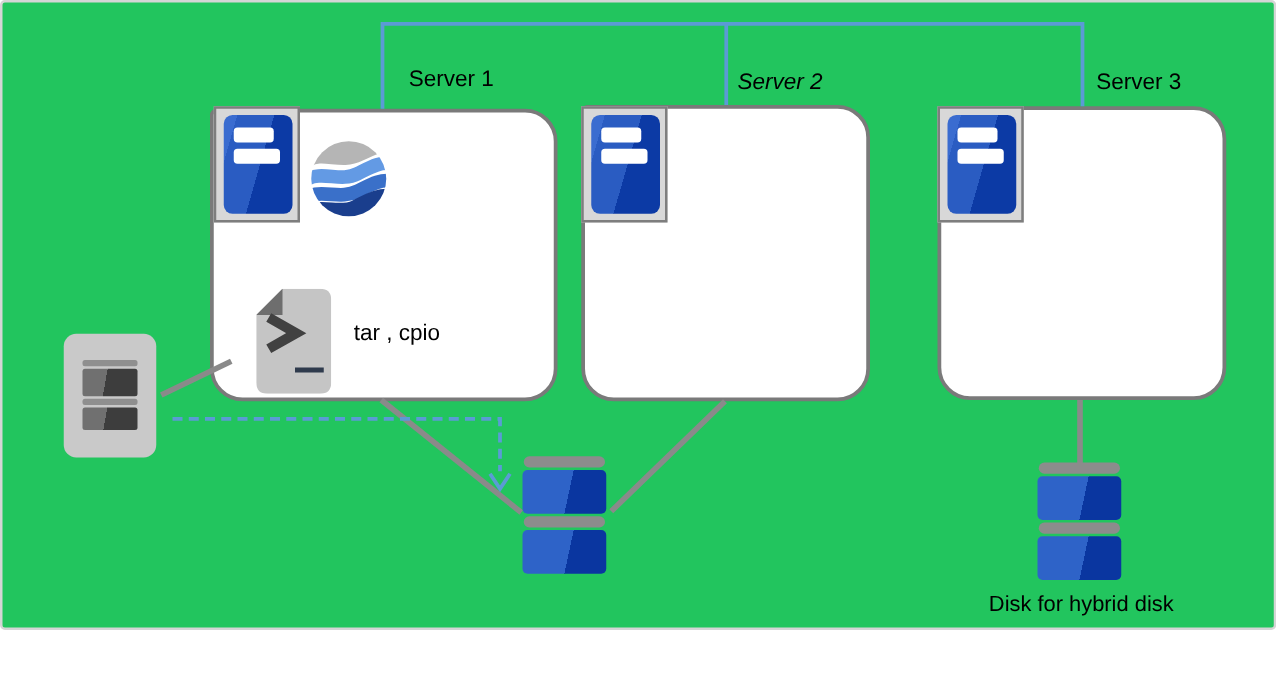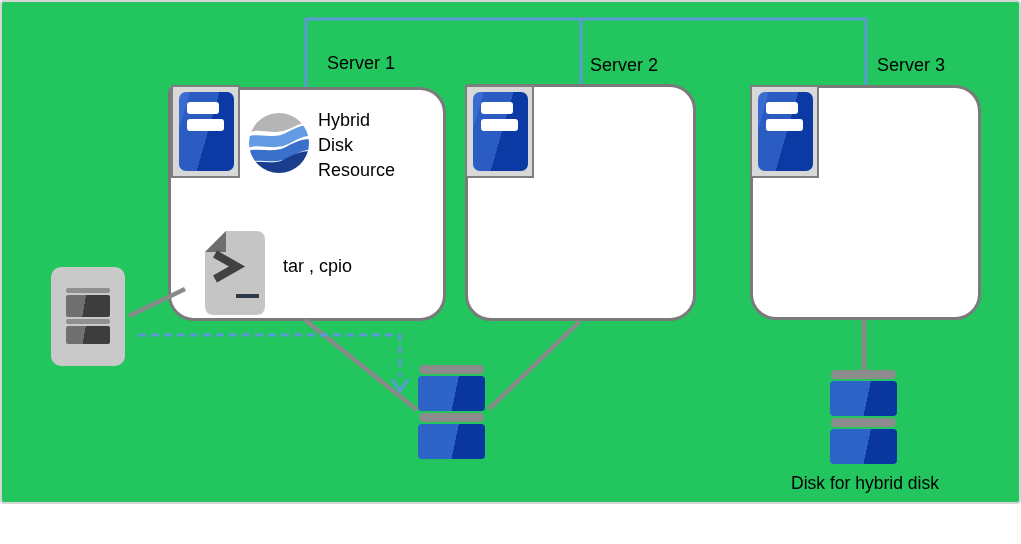--- a/index.html
+++ b/index.html
@@ -133,26 +133,23 @@
   </div>
 
   <div class="disk" style="left:828px;top:368px;">
     <div class="disk-cap"></div>
     <div class="disk-body"></div>
     <div class="disk-cap"></div>
     <div class="disk-body"></div>
   </div>
 
   <div class="lbl" style="left:325px;top:49px;">Server 1</div>
-  <div class="lbl" style="left:588px;top:51px;">Server 2</div>
+  <div class="lbl" style="left:588px;top:51px;font-style:italic;">Server 2</div>
   <div class="lbl" style="left:875px;top:51px;">Server 3</div>
 
-  <div class="lbl" style="left:316px;top:106px;line-height:25px;">Hybrid
-Disk
-Resource</div>
 
   <div class="lbl" style="left:281px;top:252px;">tar , cpio</div>
 
 
 
   <div class="lbl small center" style="left:733px;top:469px;width:260px;line-height:25px;">Disk for hybrid disk
 resource</div>
 
 </div>
 

